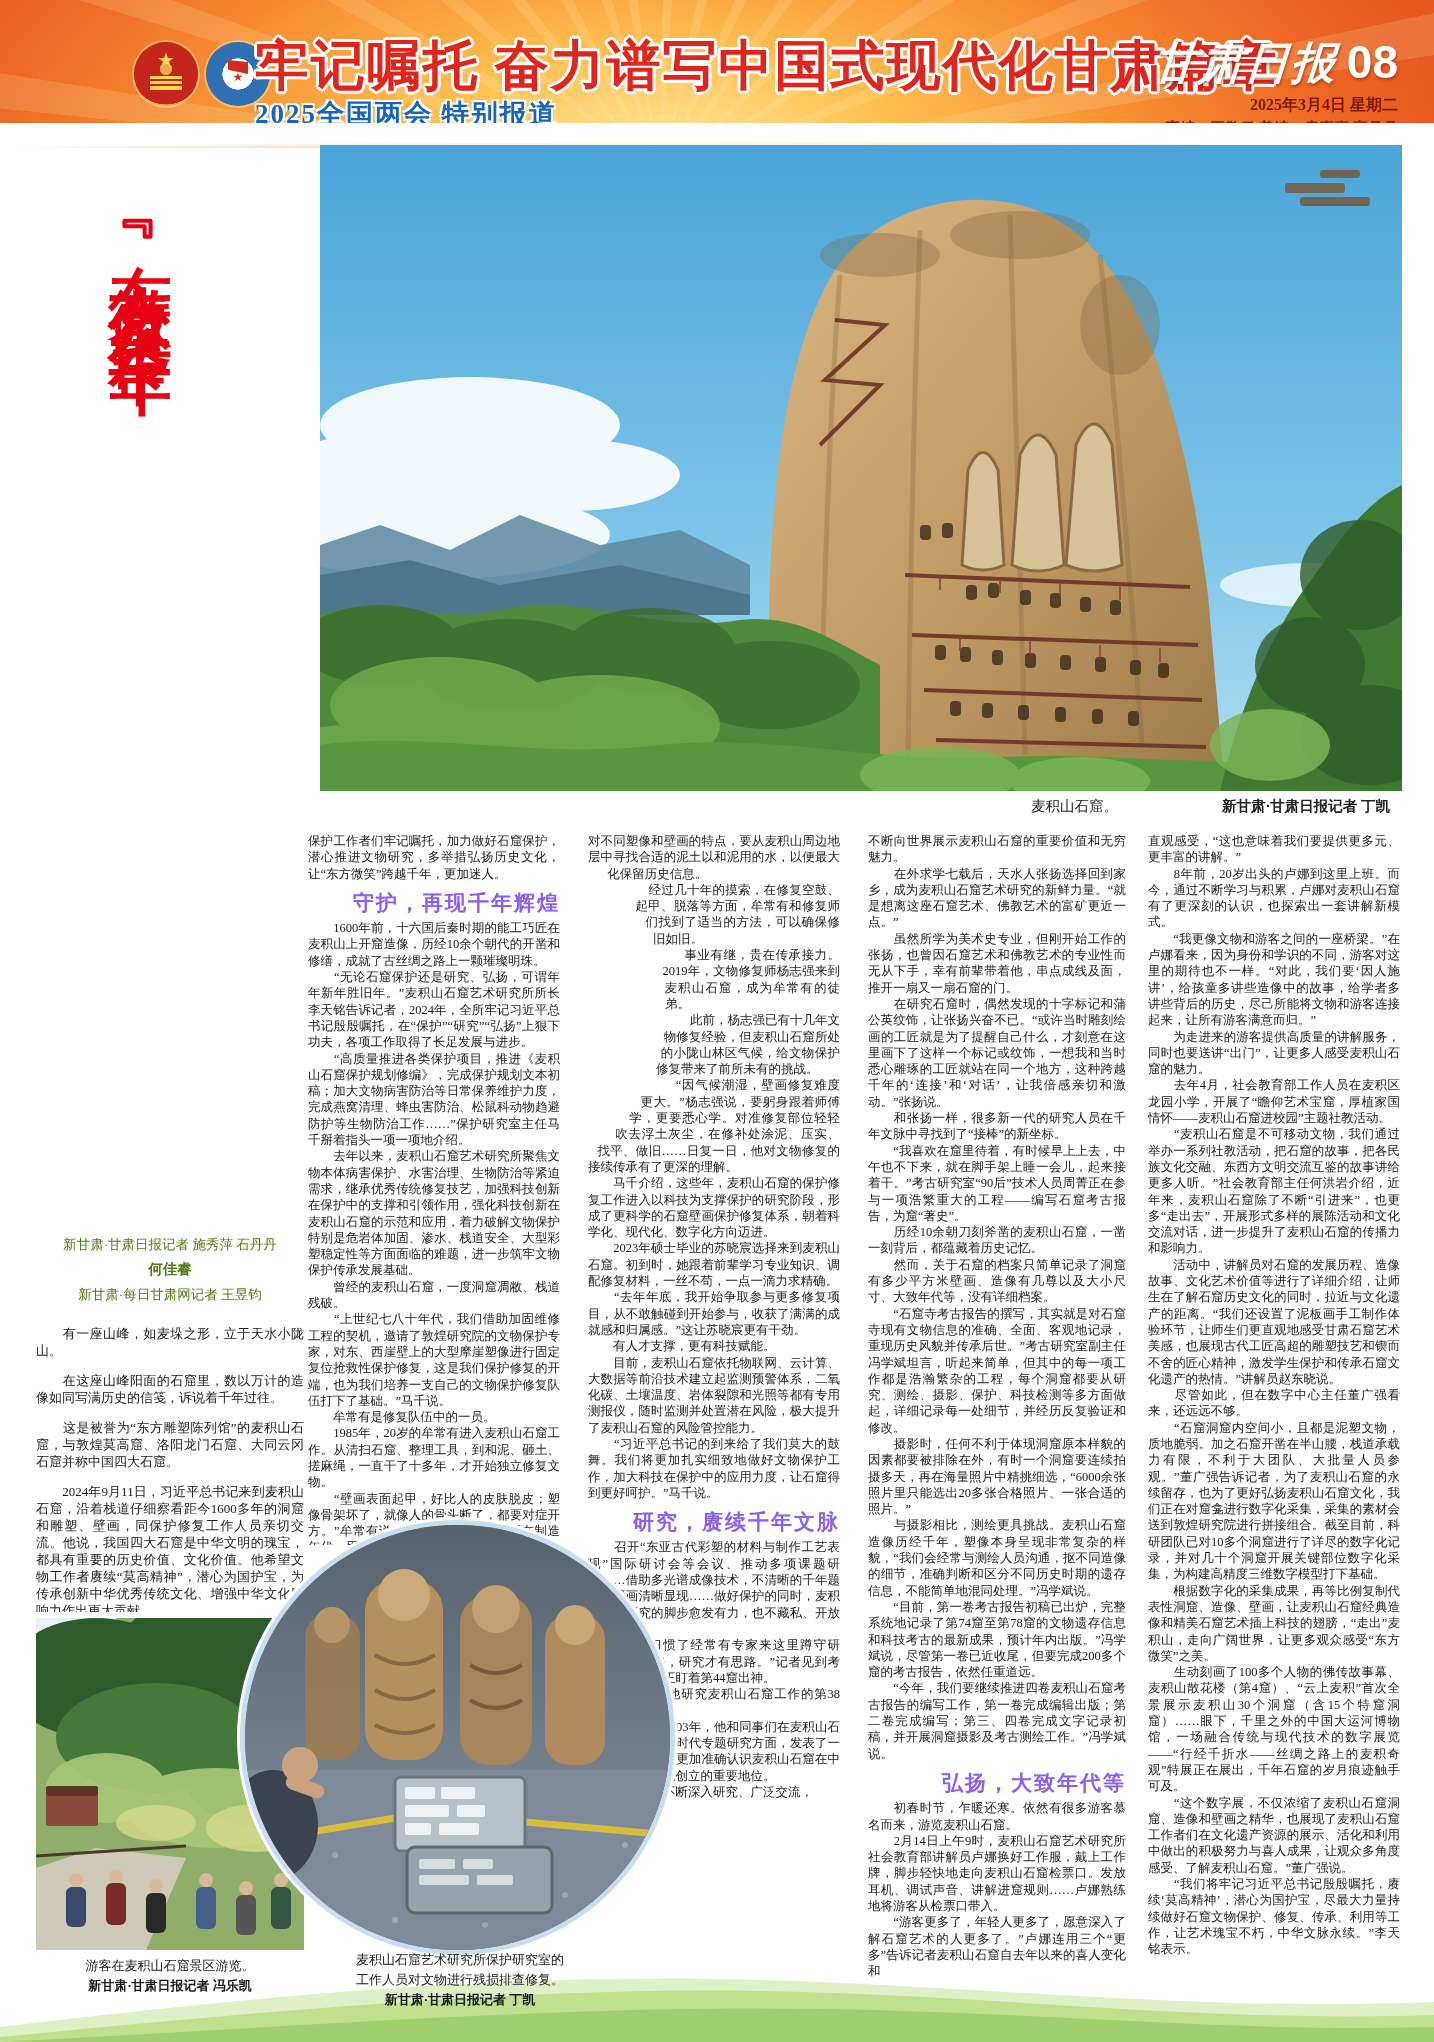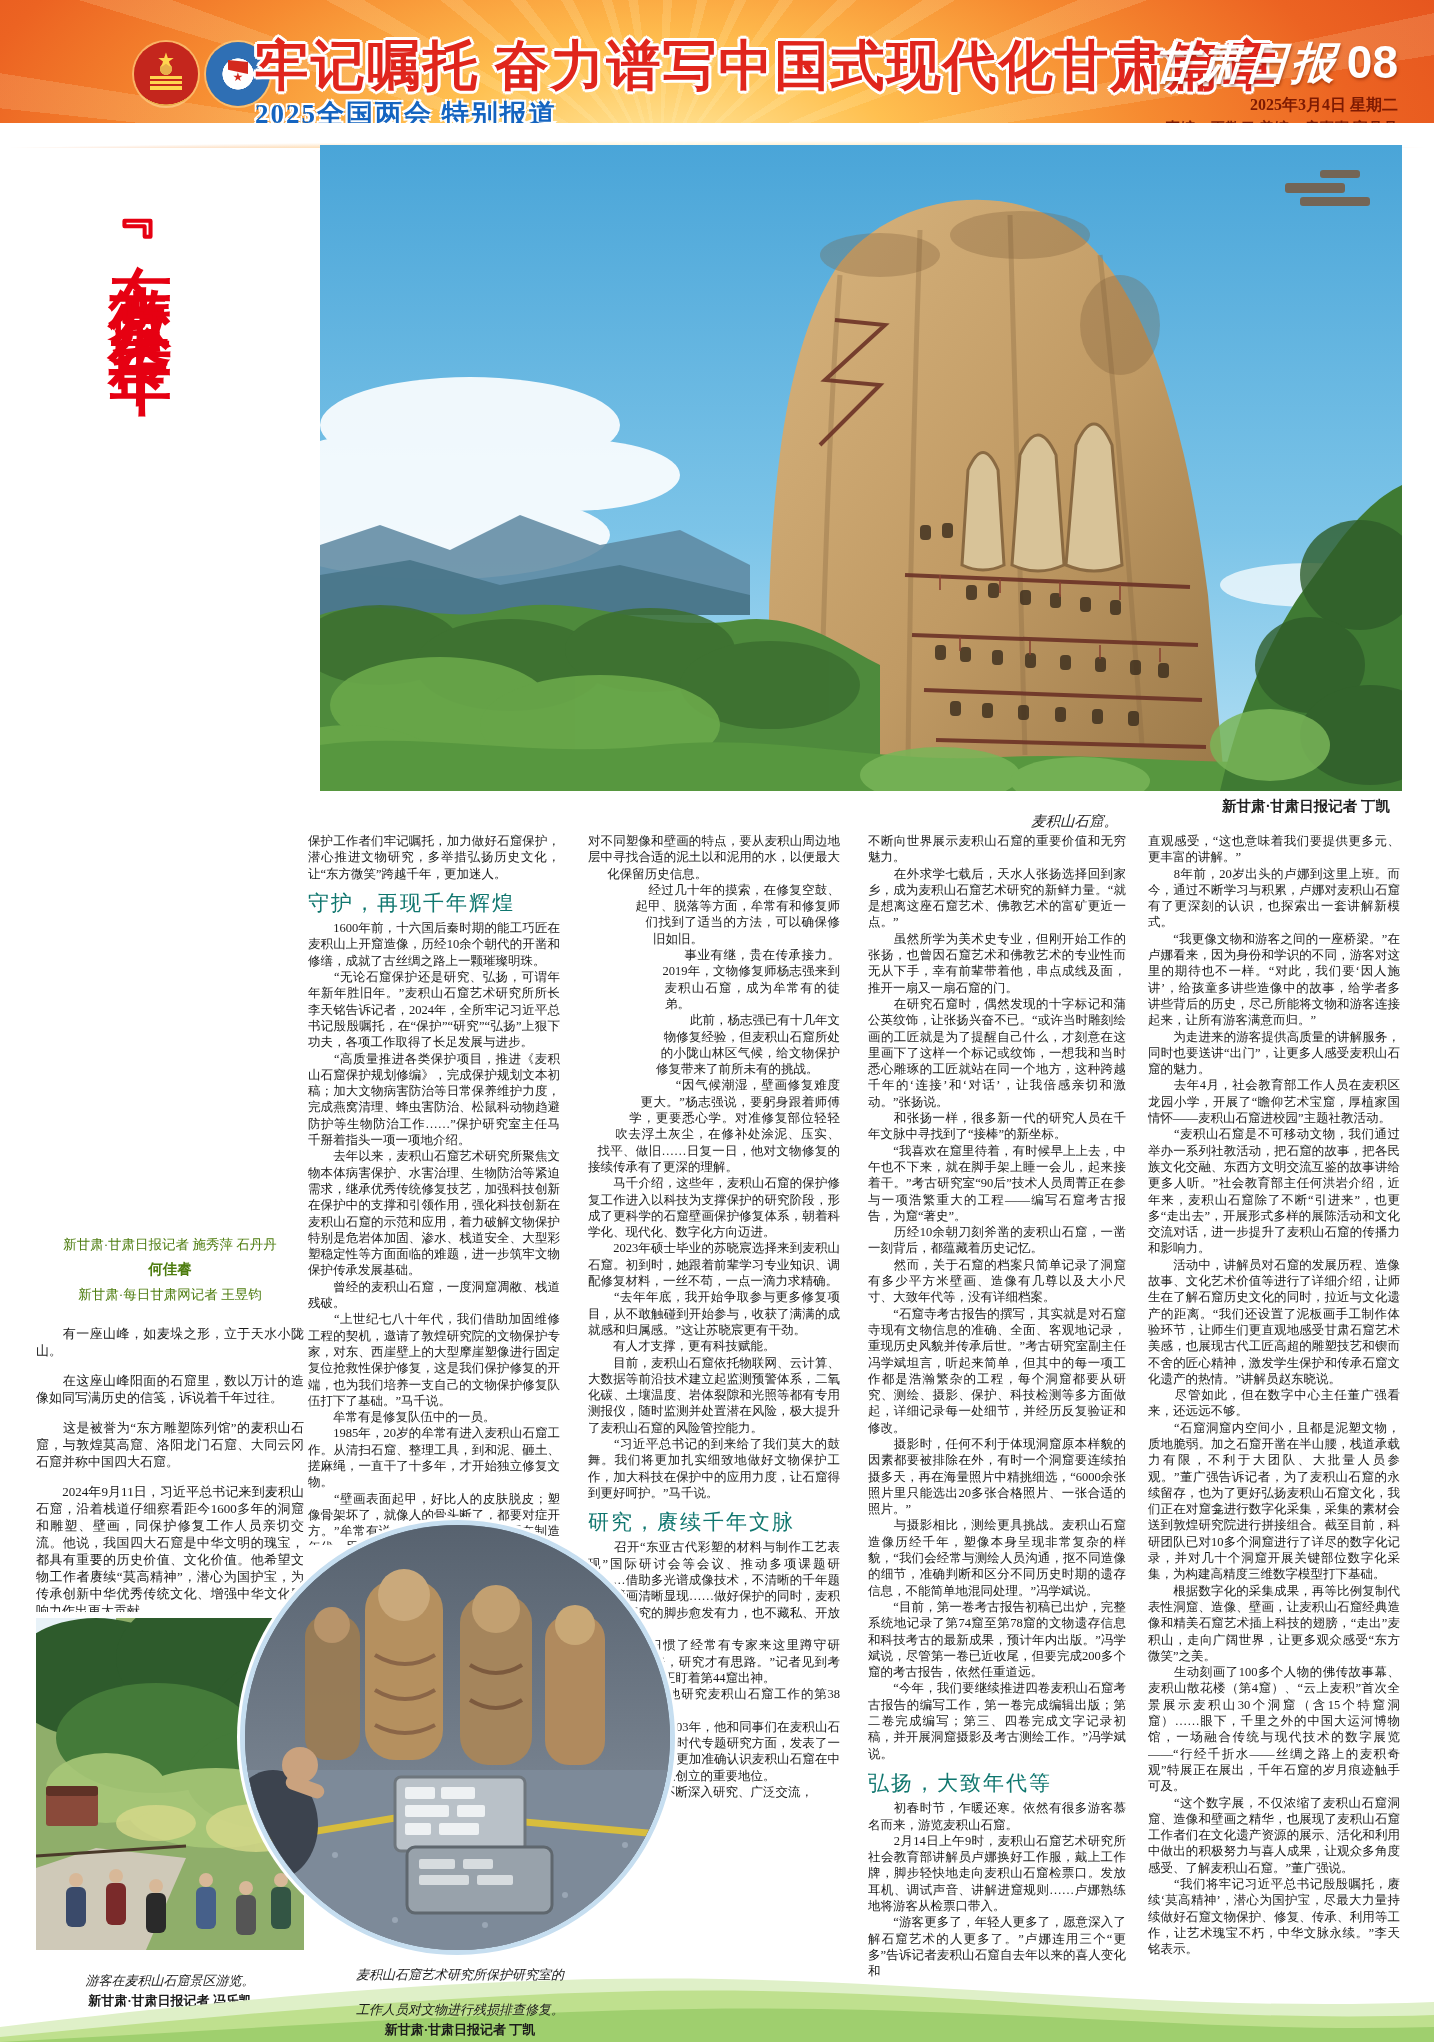--- a/index.html
+++ b/index.html
@@ -54,34 +54,34 @@
   .photo-caption-bar{position:absolute;top:797px;left:320px;width:1082px;height:22px;font-size:14.5px;color:#222;}
   .photo-caption-title{position:absolute;right:284px;top:0;}
   .photo-caption-credit{position:absolute;right:12px;top:0;font-weight:bold;}
   
   .col{position:absolute;top:833px;font-size:12.5px;line-height:16.3px;text-align:justify;overflow:hidden;}
   .col .para{margin:0;text-indent:0;}
   .col-1{left:308px;width:252px;height:712px;}
   .col-2{left:588px;width:252px;height:1155px;}
   .col-3{left:868px;width:258px;height:1155px;}
   .col-4{left:1148px;width:252px;height:1152px;}
-  .sec-head{font-family:"Liberation Sans", sans-serif;font-size:21px;font-weight:normal;color:#0f766e;
-    text-align:left;margin:13px 0 9px 0;letter-spacing:2px;}
+  .sec-head{font-family:"Liberation Sans", sans-serif;font-size:21px;font-weight:bold;color:#8b5cf6;
+    text-align:right;margin:13px 0 9px 0;letter-spacing:2px;}
   .circle-spacer{float:left;width:82px;height:350px;margin-top:726px;
     shape-outside:ellipse(215px 185px at -138px 175px);}
   
   .tourist-photo{position:absolute;left:36px;top:1618px;width:268px;height:332px;overflow:hidden;background:#6a9a55;}
   .tourist-caption{position:absolute;left:36px;top:1956px;width:268px;text-align:center;font-size:13px;line-height:20px;}
   .tourist-caption b{font-weight:bold;}
   .circle-photo{position:absolute;left:240px;top:1520px;width:425px;height:425px;border-radius:50%;
     overflow:hidden;border:5px solid #c6def0;box-shadow:0 0 0 3px #ffffff;background:#62707e;z-index:3;}
   .circle-caption{position:absolute;left:300px;top:1950px;width:320px;text-align:center;font-size:13px;line-height:20px;z-index:4;}
   
   .footer-wave{position:absolute;left:0;bottom:0;width:1434px;height:85px;z-index:2;}
-  .caption-kai{font-style:italic;margin-top:15px;}
+  .caption-kai{}
 </style>
 </head>
 <body>
 
 <div class="page">
 
   <div class="banner">
     <div class="emblem emblem-nat"></div>
     <div class="emblem emblem-cppcc"></div>
     <div class="banner-title">牢记嘱托  奋力谱写中国式现代化甘肃篇章</div>

